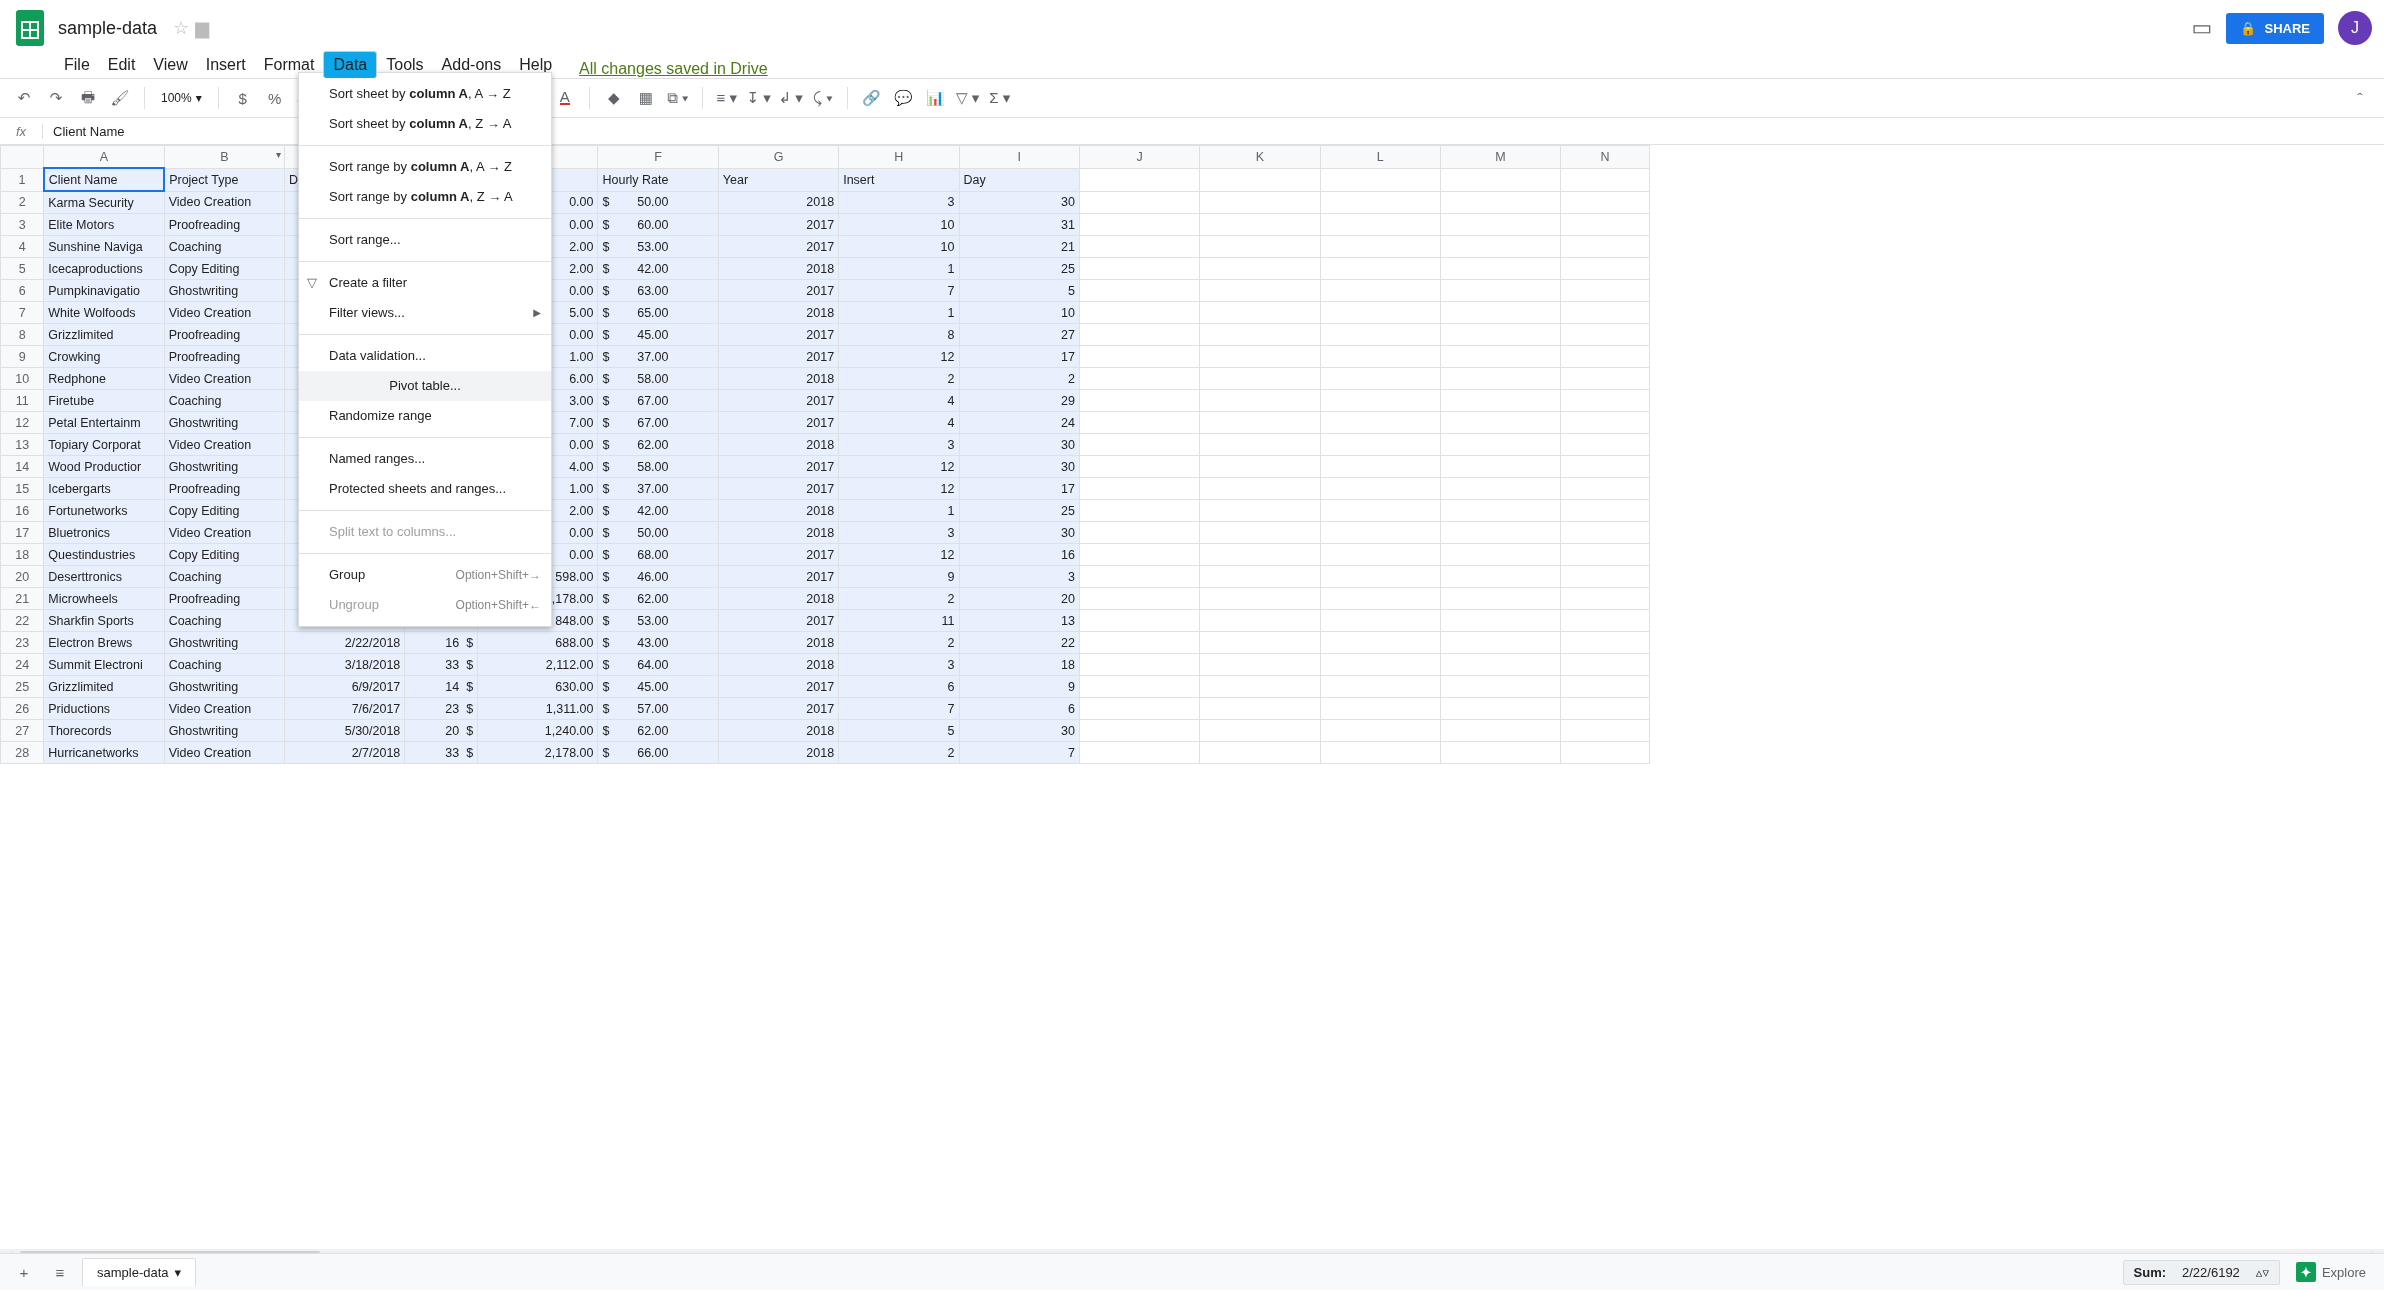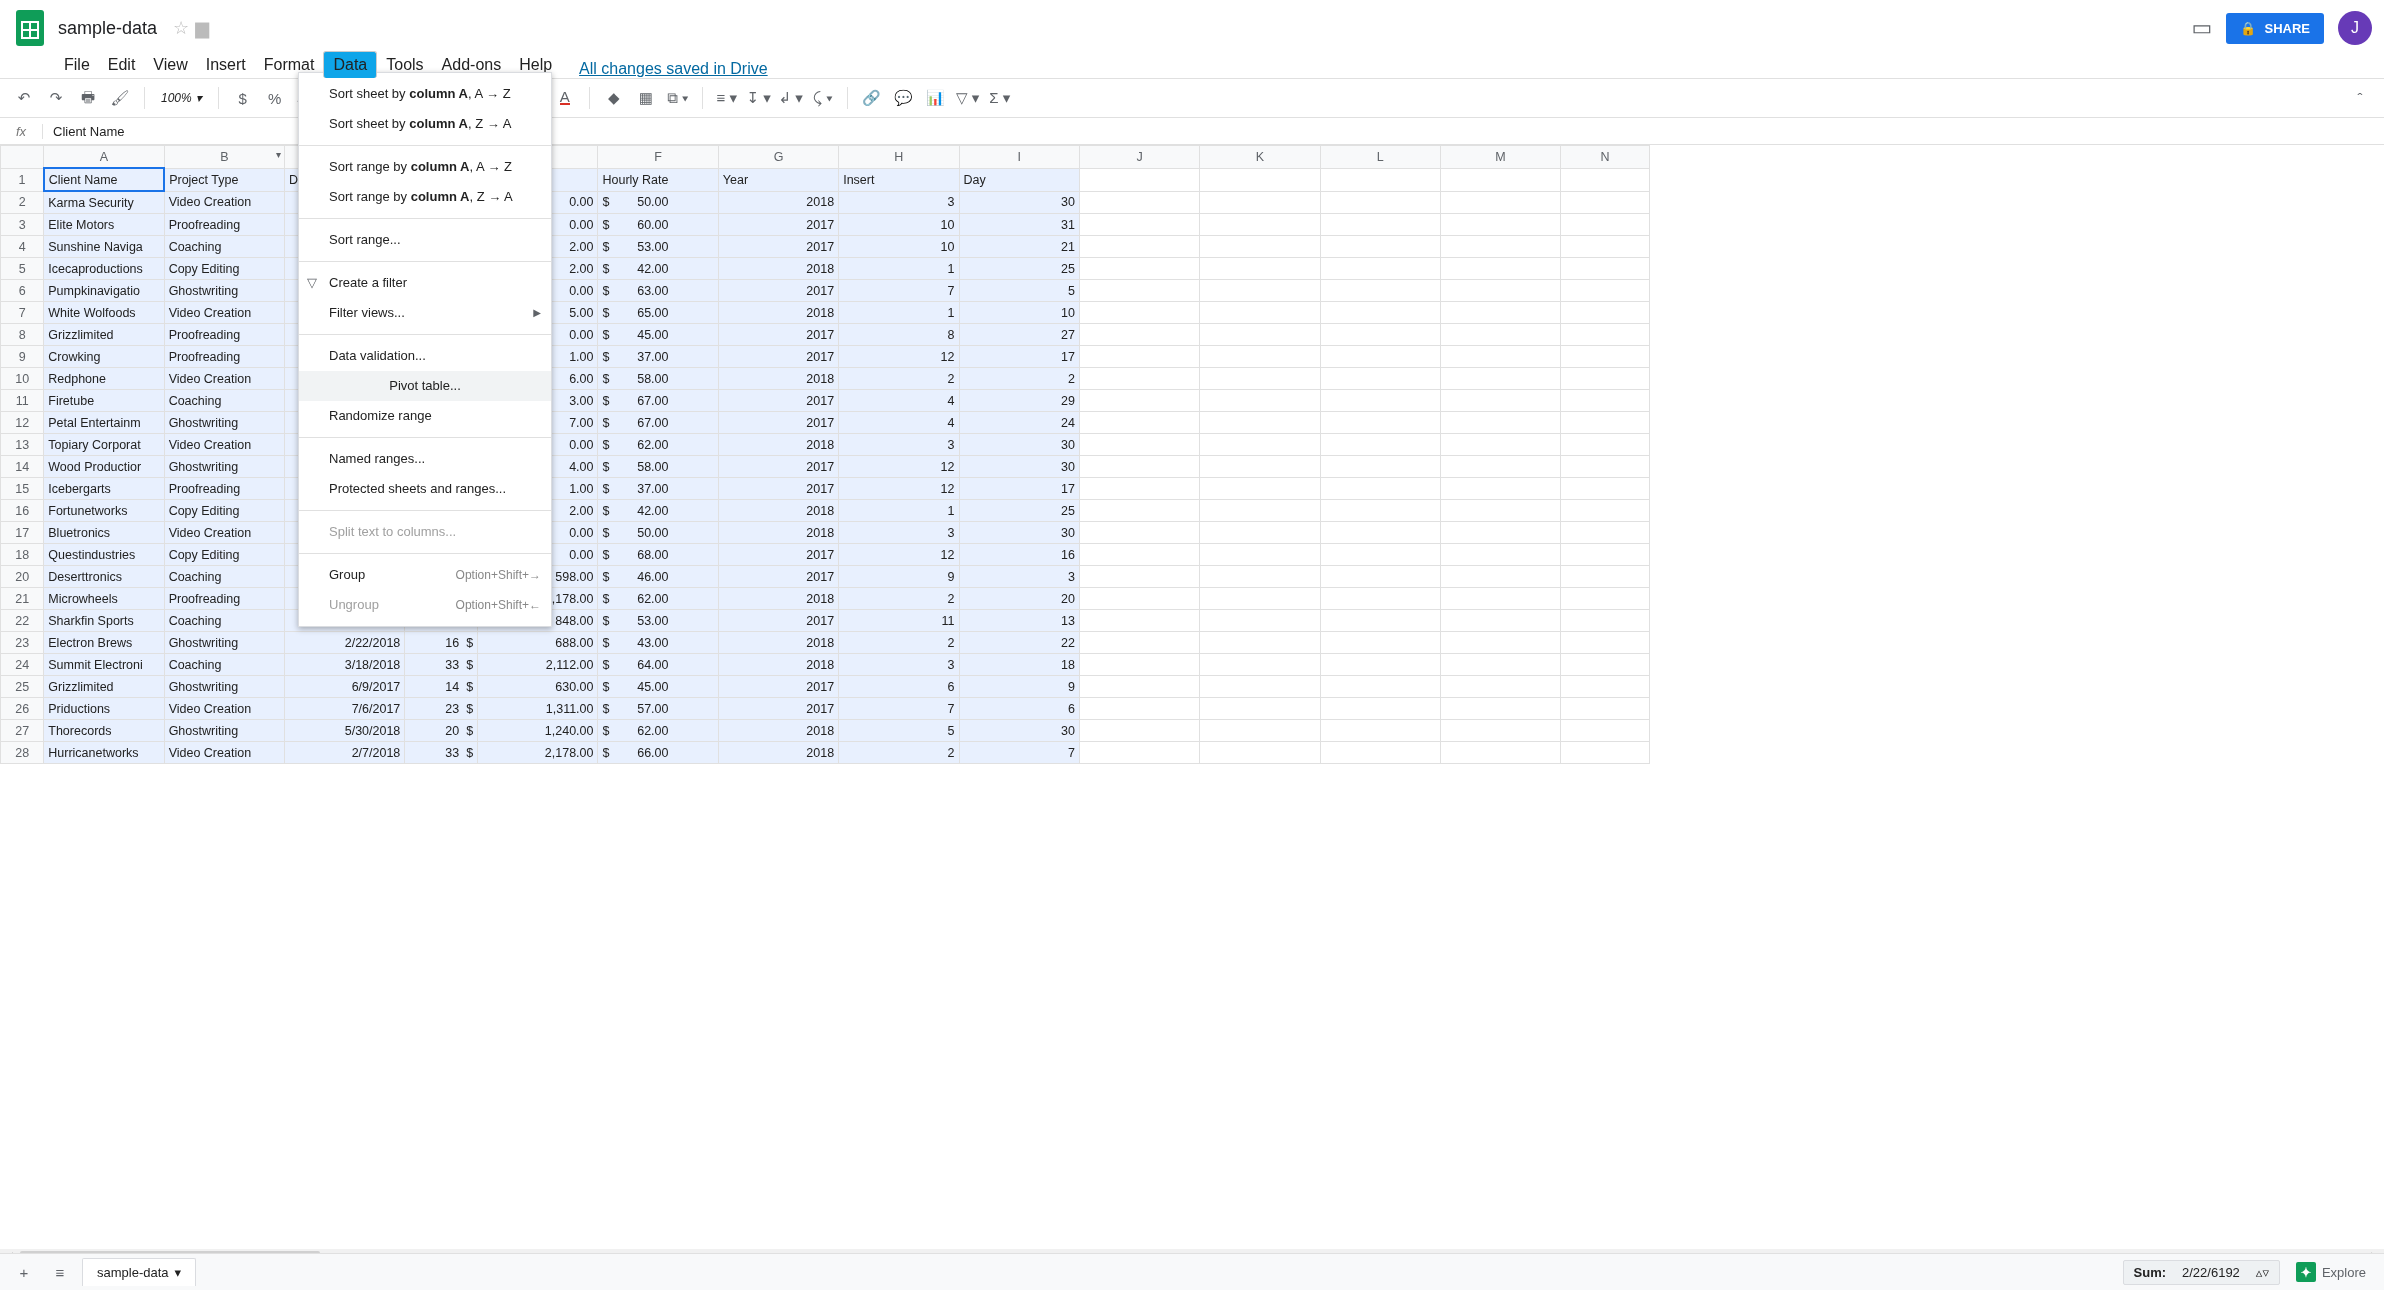--- a/index.html
+++ b/index.html
@@ -30,38 +30,38 @@
   .star, .folder-ic { color: #bbb; font-size: 18px; margin-left: 6px; }
   .menubar {
     display: flex;
     padding-left: 55px;
     height: 28px;
     align-items: flex-end;
     font-size: 16px;
   }
   .menubar .mitem { padding: 4px 9px; border-radius: 3px; cursor: pointer; }
   .menubar .mitem.open { background: #0ea5e9; border: 1px solid #ccc; border-bottom: none; position: relative; z-index: 21; }
-  .saved { color: #0369a1; text-decoration: underline; margin-left: 18px; }
+  .saved { color: #4d7c0f; text-decoration: underline; margin-left: 18px; }
   .header-right { display:flex; align-items:center; gap:14px; }
   .comment-ic { color:#5f6368; font-size:22px; }
   .share-btn {
     background:#1a73e8; color:#fff; font-weight:bold; font-size:13px;
     border-radius:3px; padding:8px 14px; display:flex; align-items:center; gap:8px;
   }
   .avatar {
     width:34px; height:34px; border-radius:50%; background:#673ab7;
     color:#fff; display:flex; align-items:center; justify-content:center; font-size:16px;
   }
   .toolbar {
     display:flex; align-items:center; border-top:1px solid #e0e0e0; border-bottom:1px solid #e0e0e0;
     height:38px; padding:0 10px; gap:4px;
   }
   .tbtn { width:28px; height:28px; display:flex; align-items:center; justify-content:center; color:#5f6368; border-radius:3px; font-size:15px; }
   .tsep { width:1px; height:22px; background:#e0e0e0; margin:0 6px; }
-  .zoom { font-size:12px; padding:0 6px; display:flex; align-items:flex-end; gap:4px;font-style:italic;}
+  .zoom { font-size:12px; padding:0 6px; display:flex; align-items:flex-end; gap:4px;}
   .expand-tb { margin-left:auto; }
   .fx-bar { display:flex; align-items:center; height:26px; border-bottom:1px solid #e0e0e0; }
   .fx { width:42px; text-align:center; font-style:italic; color:#777; border-right:1px solid #e0e0e0; font-size:13px; }
   .fx-val { padding-left:10px; font-size:13px; }
   
   .sheet { position:relative; height:calc(100vh - 44px - 28px - 38px - 26px - 36px); overflow:hidden; }
   table.grid { border-collapse:collapse; table-layout:fixed; width:1650px; }
   table.grid th, table.grid td {
     border:1px solid #e0e0e0; height:21px; font-size:12.5px;
     padding:0 4px; overflow:hidden; white-space:nowrap; text-overflow:clip;

